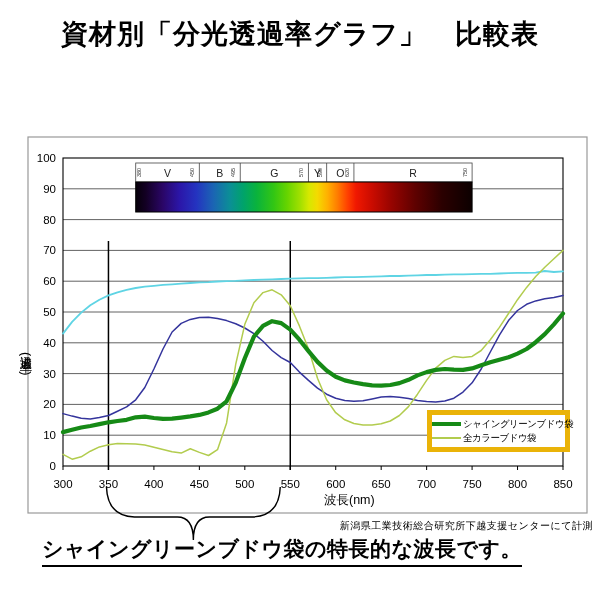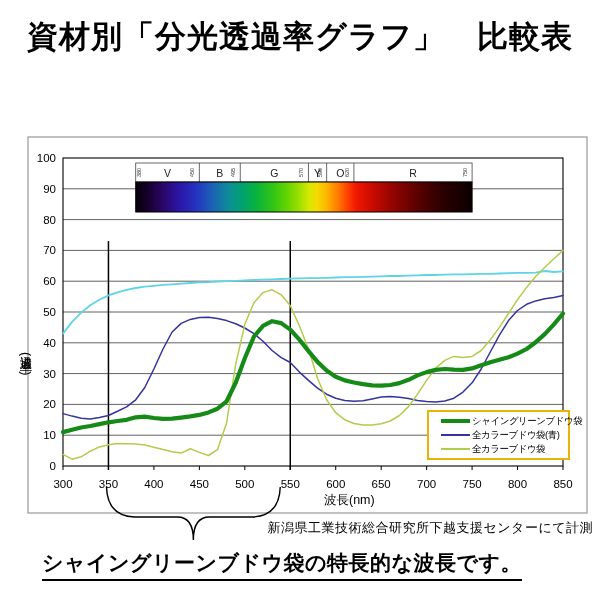--- a/index.html
+++ b/index.html
@@ -1,30 +1,30 @@
 <!DOCTYPE html>
 <html><head>
 <meta charset="utf-8">
 <style>
   html,body{margin:0;padding:0;background:#fff;}
   .page{position:relative;width:600px;height:600px;background:#fff;overflow:hidden;
         font-family:"Liberation Sans","DejaVu Sans",sans-serif;color:#000;}
   .title{position:absolute;top:16px;left:0;width:600px;text-align:center;
-         font-size:31px;font-weight:bold;letter-spacing:1px;}
+         font-size:27px;font-weight:bold;letter-spacing:1px;}
   .chart-wrap{position:absolute;top:120px;left:0;width:600px;height:460px;}
   #chart-svg{position:absolute;top:0;left:0;}
   .ylabel{position:absolute;left:17px;top:226px;writing-mode:vertical-rl;
           font-size:12.5px;letter-spacing:2px;}
   .legend{position:absolute;left:427px;top:290px;width:143px;
-          background:#fff;border:2px solid #eab308;padding:2px 0 2px 12px;box-sizing:border-box;}
+          background:#fff;border:5px solid #eab308;padding:2px 0 2px 0;box-sizing:border-box;}
   .lrow{display:flex;align-items:center;height:14px;}
   .lline{display:inline-block;width:29px;margin-right:2px;flex:0 0 29px;}
   .ltext{font-size:9.5px;letter-spacing:-0.5px;white-space:nowrap;}
-  .source{position:absolute;right:7px;top:399px;font-size:13px;letter-spacing:0.5px;}
-  .headline{position:absolute;left:42px;top:549px;}
+  .source{position:absolute;right:7px;top:399px;font-size:10px;letter-spacing:0.5px;}
+  .headline{position:absolute;left:42px;top:535px;}
   .headline span{display:inline-block;font-size:21px;font-weight:bold;
                  border-bottom:2.5px solid #000;padding-bottom:2px;letter-spacing:0.5px;}
 </style>
 </head>
 <body>
 
 <div class="page">
   <div class="title">資材別「分光透過率グラフ」　比較表</div>
 
   <div class="chart-wrap">
@@ -141,24 +141,20 @@
       </svg>
 
     <div class="ylabel">透過率(%)</div>
 
     <div class="legend">
       <div class="lrow">
         <span class="lline" style="background: rgb(22, 138, 22); height: 4px;"></span>
         <span class="ltext">シャイングリーンブドウ袋</span>
       </div>
       <div class="lrow">
-        <span class="lline" style="background: rgb(52, 52, 156); height: 2px;"></span>
-        <span class="ltext">全カラーブドウ袋(青)</span>
-      </div>
-      <div class="lrow">
         <span class="lline" style="background: rgb(178, 204, 78); height: 2px;"></span>
         <span class="ltext">全カラーブドウ袋</span>
       </div>
     </div>
 
     <div class="source">新潟県工業技術総合研究所下越支援センターにて計測</div>
   </div>
 
   <div class="headline">
     <span>シャイングリーンブドウ袋の特長的な波長です。</span>

